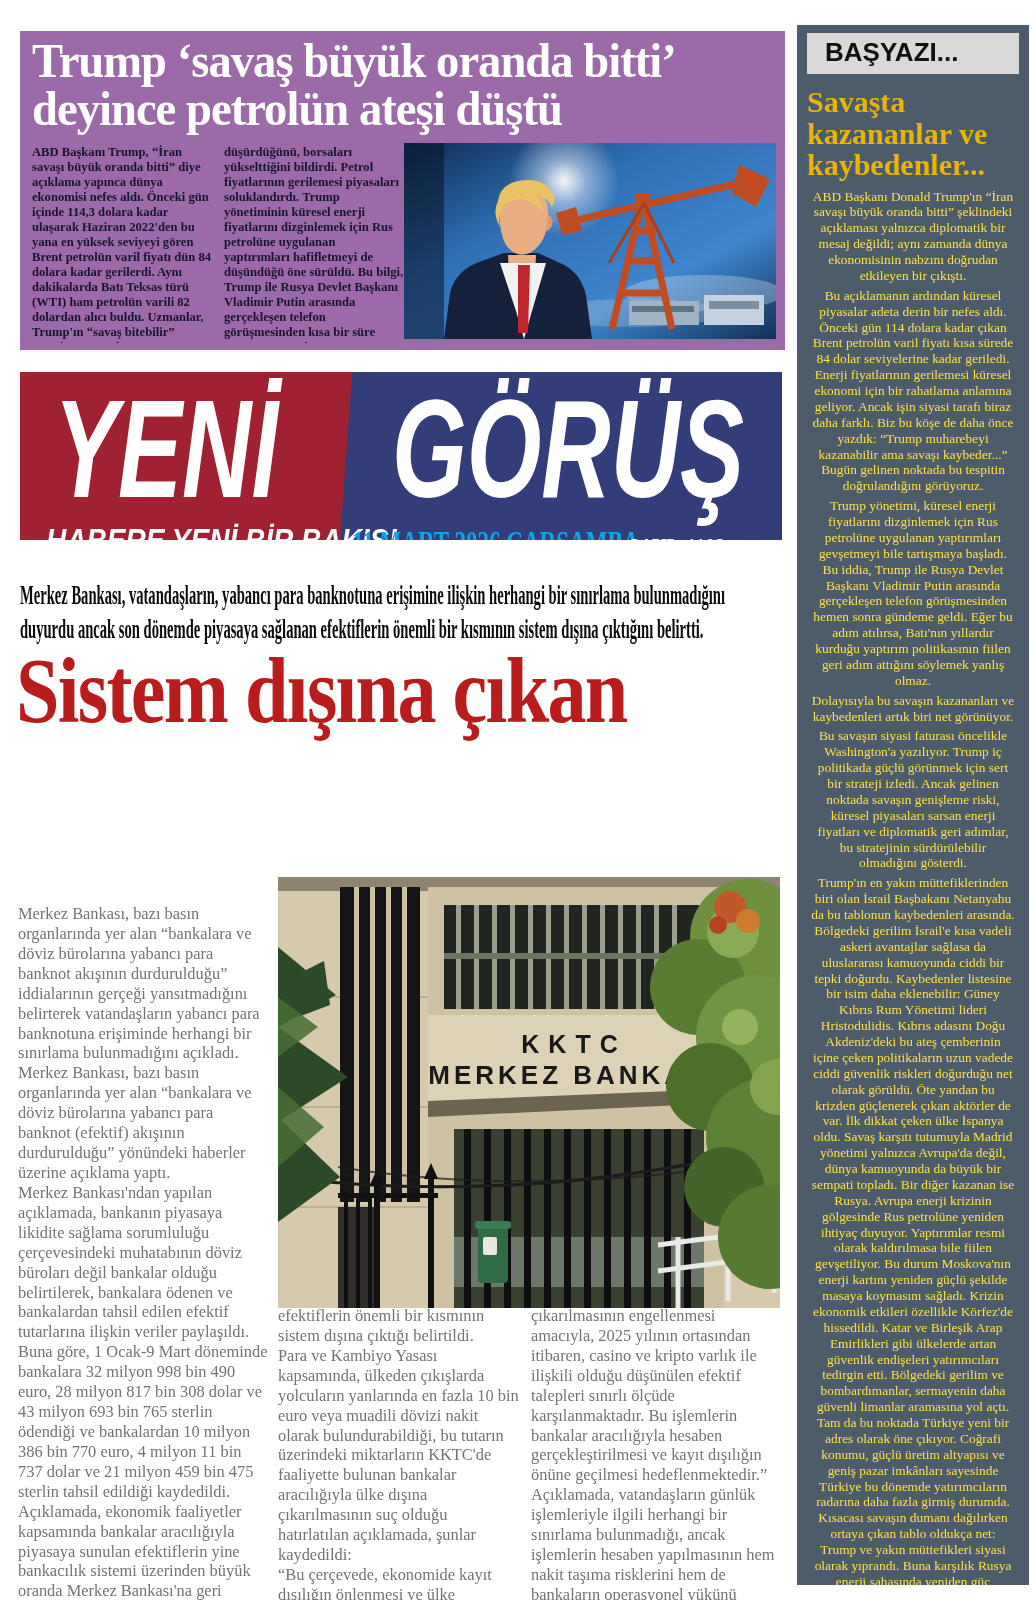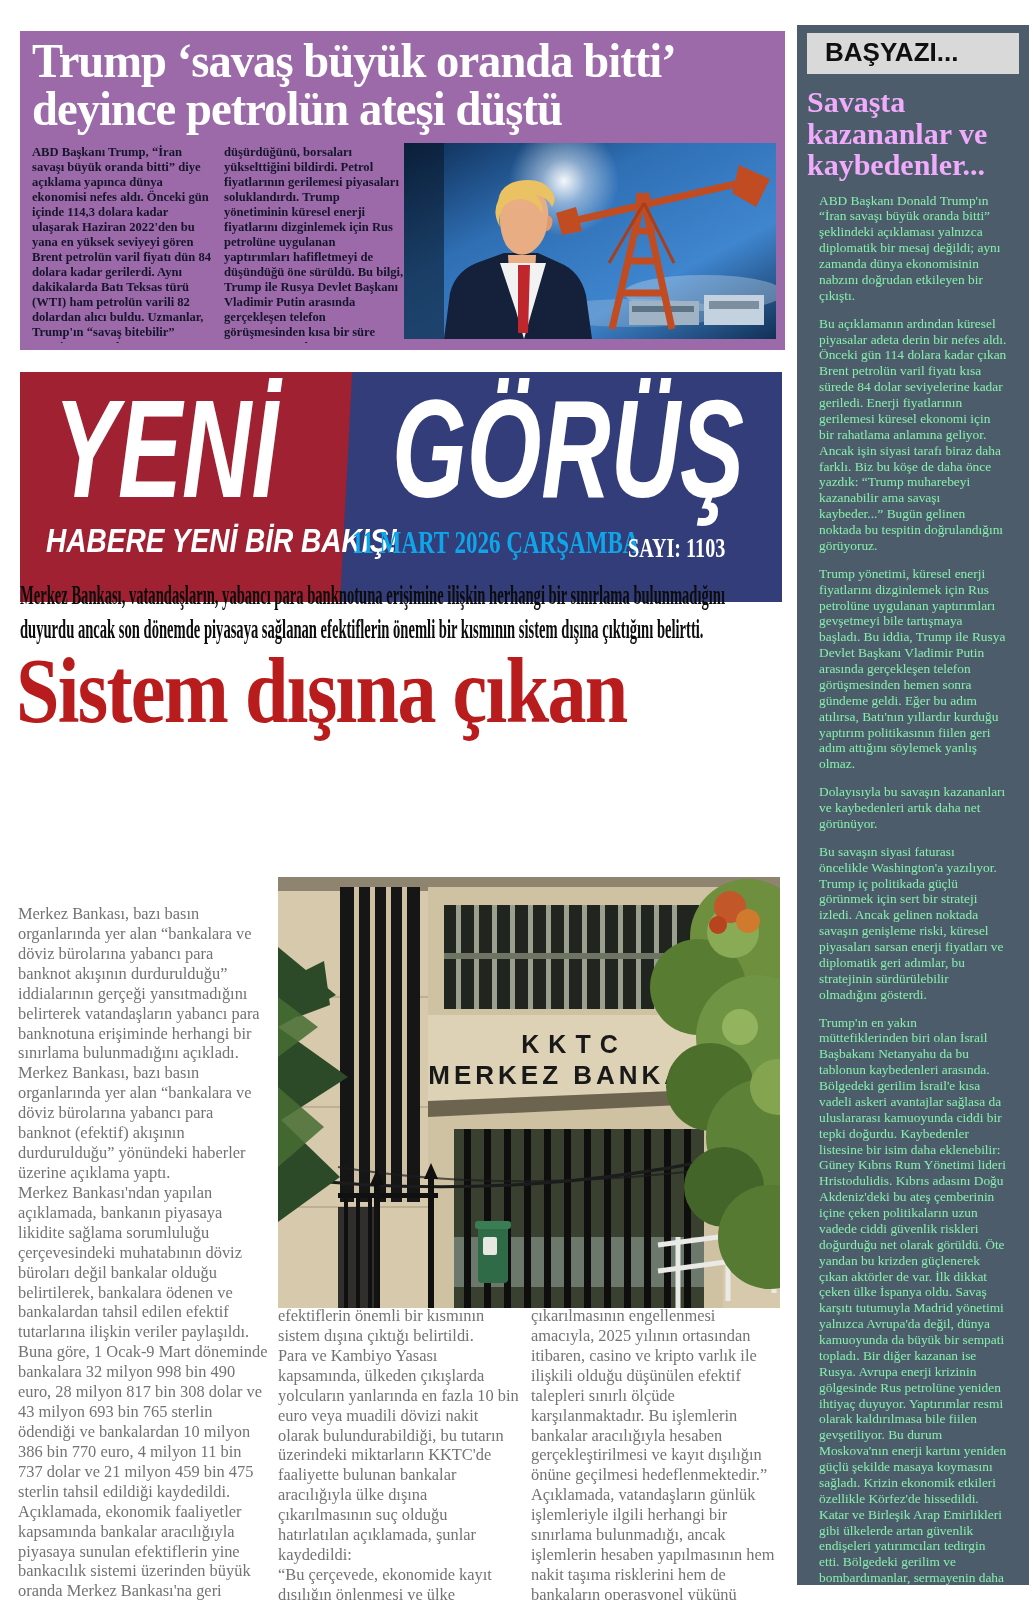--- a/index.html
+++ b/index.html
@@ -19,21 +19,21 @@
   .ts-headline .line { line-height:.97; font-size:49px; letter-spacing:-1px; }
   .ts-headline .cx { transform:scaleX(.95); }
   .ts-body {
     position:absolute; left:12px; top:114px; width:372px; height:198px;
     display:flex; gap:12px; overflow:hidden;
   }
   .ts-col { width:180px; font-size:12.6px; line-height:1.19; color:#15152c; font-weight:600; text-align:left; }
   .ts-photo { position:absolute; left:384px; top:112px; width:372px; height:196px; overflow:hidden; }
 
   
-  .masthead { position:absolute; left:20px; top:372px; width:762px; height:230px; background:#333d7a; overflow:hidden; }
+  .masthead { position:absolute; left:20px; top:372px; width:762px; height:168px; background:#333d7a; overflow:hidden; }
   .mast-red { position:absolute; inset:0; background:#a02131; clip-path:polygon(0 0, 43.6% 0, 42% 100%, 0 100%); }
   .mast-word { position:absolute; color:#ffffff; font-family:"Liberation Sans", sans-serif; font-weight:bold; font-style:italic; font-size:128px; line-height:1; }
   .mast-word .cx { transform:scale(.75,1.08); transform-origin:0 20%; }
   .word-yeni  { left:34px;  top:10px; }
   .word-gorus { left:372px; top:10px; }
   .mast-tagline { position:absolute; left:26px; top:150px; color:#ffffff; font-family:"Liberation Sans", sans-serif; font-weight:bold; font-style:italic; font-size:33px; }
   .mast-tagline .cx { transform:scaleX(.85); }
   .mast-date  { position:absolute; left:332px; top:152px; color:#0ea5e9; font-weight:bold; font-size:32px; }
   .mast-date .cx  { transform:scaleX(.72); }
   .mast-issue { position:absolute; left:608px; top:160px; color:#ffffff; font-weight:bold; font-size:28px; }
@@ -59,22 +59,22 @@
 
   
   .sidebar {
     position:absolute; left:797px; top:25px; width:232px; height:1560px;
     background:#4d5c6b; padding:8px 10px; overflow:hidden;
   }
   .sb-label {
     background:#d9d9d9; color:#101010; font-family:"Liberation Sans", sans-serif;
     font-weight:bold; font-size:26px; padding:4px 18px 6px; letter-spacing:0;
   }
-  .sb-title { color:#f0abfc; font-weight:bold; font-size:30px; line-height:1.05; margin:12px 0 8px; }
-  .sb-body p { color:#86efac; font-size:13.4px; line-height:1.185; margin:12px; }
+  .sb-title { color:#eab308; font-weight:bold; font-size:30px; line-height:1.05; margin:12px 0 8px; }
+  .sb-body p { color:#fde047; font-size:13.4px; line-height:1.185; margin:4px;text-align:center; }
 
   svg text { font-family:"Liberation Sans", sans-serif; }
 </style>
 </head>
 <body>
 
 <div class="page">
 
   <section class="top-story">
     <div class="ts-headline">
@@ -304,19 +304,19 @@
     <p>Açıklamada, vatandaşların günlük işlemleriyle ilgili herhangi bir sınırlama bulunmadığı, ancak işlemlerin hesaben yapılmasının hem nakit taşıma risklerini hem de bankaların operasyonel yükünü azaltacağı vurgulandı.</p>
   </div>
 
   <aside class="sidebar">
     <div class="sb-label">BAŞYAZI...</div>
     <h2 class="sb-title">Savaşta kazananlar ve kaybedenler...</h2>
     <div class="sb-body">
       <p>ABD Başkanı Donald Trump'ın “İran savaşı büyük oranda bitti” şeklindeki açıklaması yalnızca diplomatik bir mesaj değildi; aynı zamanda dünya ekonomisinin nabzını doğrudan etkileyen bir çıkıştı.</p>
       <p>Bu açıklamanın ardından küresel piyasalar adeta derin bir nefes aldı. Önceki gün 114 dolara kadar çıkan Brent petrolün varil fiyatı kısa sürede 84 dolar seviyelerine kadar geriledi. Enerji fiyatlarının gerilemesi küresel ekonomi için bir rahatlama anlamına geliyor. Ancak işin siyasi tarafı biraz daha farklı. Biz bu köşe de daha önce yazdık: “Trump muharebeyi kazanabilir ama savaşı kaybeder...” Bugün gelinen noktada bu tespitin doğrulandığını görüyoruz.</p>
       <p>Trump yönetimi, küresel enerji fiyatlarını dizginlemek için Rus petrolüne uygulanan yaptırımları gevşetmeyi bile tartışmaya başladı. Bu iddia, Trump ile Rusya Devlet Başkanı Vladimir Putin arasında gerçekleşen telefon görüşmesinden hemen sonra gündeme geldi. Eğer bu adım atılırsa, Batı'nın yıllardır kurduğu yaptırım politikasının fiilen geri adım attığını söylemek yanlış olmaz.</p>
-      <p>Dolayısıyla bu savaşın kazananları ve kaybedenleri artık daha net görünüyor.</p>
+      <p>Dolayısıyla bu savaşın kazananları ve kaybedenleri artık biri net görünüyor.</p>
       <p>Bu savaşın siyasi faturası öncelikle Washington'a yazılıyor. Trump iç politikada güçlü görünmek için sert bir strateji izledi. Ancak gelinen noktada savaşın genişleme riski, küresel piyasaları sarsan enerji fiyatları ve diplomatik geri adımlar, bu stratejinin sürdürülebilir olmadığını gösterdi.</p>
       <p>Trump'ın en yakın müttefiklerinden biri olan İsrail Başbakanı Netanyahu da bu tablonun kaybedenleri arasında. Bölgedeki gerilim İsrail'e kısa vadeli askeri avantajlar sağlasa da uluslararası kamuoyunda ciddi bir tepki doğurdu. Kaybedenler listesine bir isim daha eklenebilir: Güney Kıbrıs Rum Yönetimi lideri Hristodulidis.  Kıbrıs adasını Doğu Akdeniz'deki bu ateş çemberinin içine çeken politikaların uzun vadede ciddi güvenlik riskleri doğurduğu net olarak görüldü. Öte yandan bu krizden güçlenerek çıkan aktörler de var. İlk dikkat çeken ülke İspanya oldu. Savaş karşıtı tutumuyla Madrid yönetimi yalnızca Avrupa'da değil, dünya kamuoyunda da büyük bir sempati topladı. Bir diğer kazanan ise Rusya. Avrupa enerji krizinin gölgesinde Rus petrolüne yeniden ihtiyaç duyuyor. Yaptırımlar resmi olarak kaldırılmasa bile fiilen gevşetiliyor. Bu durum Moskova'nın enerji kartını yeniden güçlü şekilde masaya koymasını sağladı. Krizin ekonomik etkileri özellikle Körfez'de hissedildi. Katar ve Birleşik Arap Emirlikleri gibi ülkelerde artan güvenlik endişeleri yatırımcıları tedirgin etti. Bölgedeki gerilim ve bombardımanlar, sermayenin daha güvenli limanlar aramasına yol açtı. Tam da bu noktada Türkiye yeni bir adres olarak öne çıkıyor. Coğrafi konumu, güçlü üretim altyapısı ve geniş pazar imkânları sayesinde Türkiye bu dönemde yatırımcıların radarına daha fazla girmiş durumda. Kısacası savaşın dumanı dağılırken ortaya çıkan tablo oldukça net: Trump ve yakın müttefikleri siyasi olarak yıprandı. Buna karşılık Rusya enerji sahasında yeniden güç kazanıyor. Avrupa'da diplomatik itidal kazandırıyor. Ve Türkiye, bölgesel ekonomik merkez olma fırsatını giderek daha güçlü yakalıyor. Bizden söylemesi...</p>
     </div>
   </aside>
 
 </div>
 
 </body></html>

